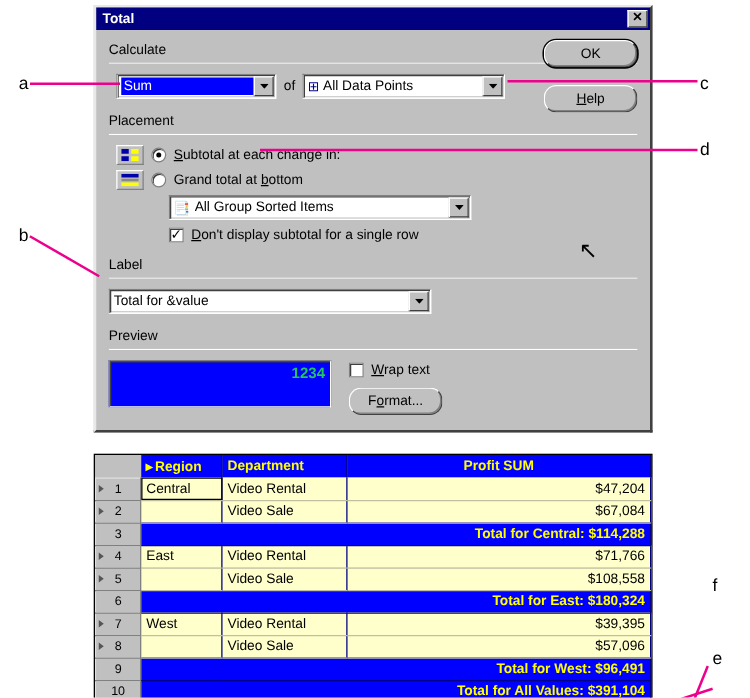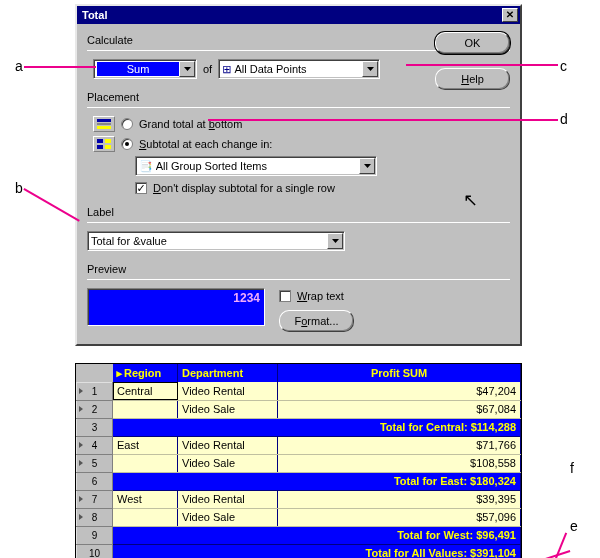--- a/index.html
+++ b/index.html
@@ -105,21 +105,21 @@
   .chk { width:12px; height:12px; background:#fff; border:1px solid #808080; box-shadow: inset 1px 1px 0 #404040; display:flex; align-items:center; justify-content:center; font-size:11px; line-height:1; }
   .icon-box { width:22px; height:16px; background:#c0c0c0; border-top:1px solid #fff; border-left:1px solid #fff; border-right:1px solid #808080; border-bottom:1px solid #808080; display:flex; align-items:center; justify-content:center; }
   .preview-box {
     width:178px; height:38px;
     background:#0000ff;
     border-top:1px solid #808080; border-left:1px solid #808080;
     border-right:1px solid #fff; border-bottom:1px solid #fff;
     box-shadow: inset 1px 1px 0 #404040;
     position:relative;
   }
-  .preview-box .val { position:absolute; right:4px; top:2px; color:#f0abfc; font-weight:bold; font-size:12px; }
+  .preview-box .val { position:absolute; right:4px; top:2px; color:#22c55e; font-weight:bold; font-size:12px; }
   
   .grid {
     position:absolute;
     left:75px; top:363px;
     width:447px;
     border:1px solid #000;
     background:#c0c0c0;
     font-size:11px;
   }
   .grid table { border-collapse:collapse; width:100%; }
@@ -187,21 +187,21 @@
     <div class="btncol">
       <div class="btn default">OK</div>
       <div style="height:6px;"></div>
       <div class="btn"><span style="text-decoration:underline;">H</span>elp</div>
     </div>
 
     <div class="section-label">Calculate</div>
     <div class="group-sep" style="margin-bottom:8px;"></div>
 
     <div class="row" style="margin-left:6px;">
-      <div class="select sel-blue" style="width:104px;text-align:center;">
+      <div class="select sel-blue" style="width:128px;">
         <span class="value">Sum</span>
         <div class="drop">
             <svg viewBox="0 0 7 4">
               <polygon points="0,0 7,0 3.5,4" fill="#000"></polygon>
             </svg>
           </div>
       </div>
       <span>of</span>
       <div class="select" style="width:162px;">
         <span style="margin-right:3px; color:#008;">⊞</span>
@@ -213,42 +213,42 @@
           </div>
       </div>
     </div>
 
     <div class="section-label" style="margin-top:12px;">Placement</div>
     <div class="group-sep" style="margin-bottom:8px;"></div>
 
     <div class="radio-row" style="margin-left:6px;">
       <div class="icon-box">
         <svg width="14" height="10">
-            <rect x="0" y="0" width="14" height="3" fill="#00a"></rect>
-            <rect x="0" y="4" width="14" height="2" fill="#888"></rect>
-            <rect x="0" y="7" width="14" height="3" fill="#ff0"></rect>
-          </svg>
-      </div>
-      <div class="radio"></div>
-      <span>Grand total at <u>b</u>ottom</span>
-    </div>
-
-    <div class="radio-row" style="margin-left:6px;">
-      <div class="icon-box">
-        <svg width="14" height="10">
             <rect x="0" y="0" width="6" height="4" fill="#00a"></rect>
             <rect x="8" y="0" width="6" height="4" fill="#ff0"></rect>
             <rect x="0" y="6" width="6" height="4" fill="#00a"></rect>
             <rect x="8" y="6" width="6" height="4" fill="#ff0"></rect>
           </svg>
       </div>
       <div class="radio">
           <div class="dot"></div>
         </div>
       <span><u>S</u>ubtotal at each change in:</span>
+    </div>
+
+    <div class="radio-row" style="margin-left:6px;">
+      <div class="icon-box">
+        <svg width="14" height="10">
+            <rect x="0" y="0" width="14" height="3" fill="#00a"></rect>
+            <rect x="0" y="4" width="14" height="2" fill="#888"></rect>
+            <rect x="0" y="7" width="14" height="3" fill="#ff0"></rect>
+          </svg>
+      </div>
+      <div class="radio"></div>
+      <span>Grand total at <u>b</u>ottom</span>
     </div>
 
     <div class="row" style="margin-left:48px;">
       <div class="select" style="width:242px;">
         <span style="margin-right:3px;">📑</span>
         <span class="value">All Group Sorted Items</span>
         <div class="drop">
             <svg viewBox="0 0 7 4">
               <polygon points="0,0 7,0 3.5,4" fill="#000"></polygon>
             </svg>

